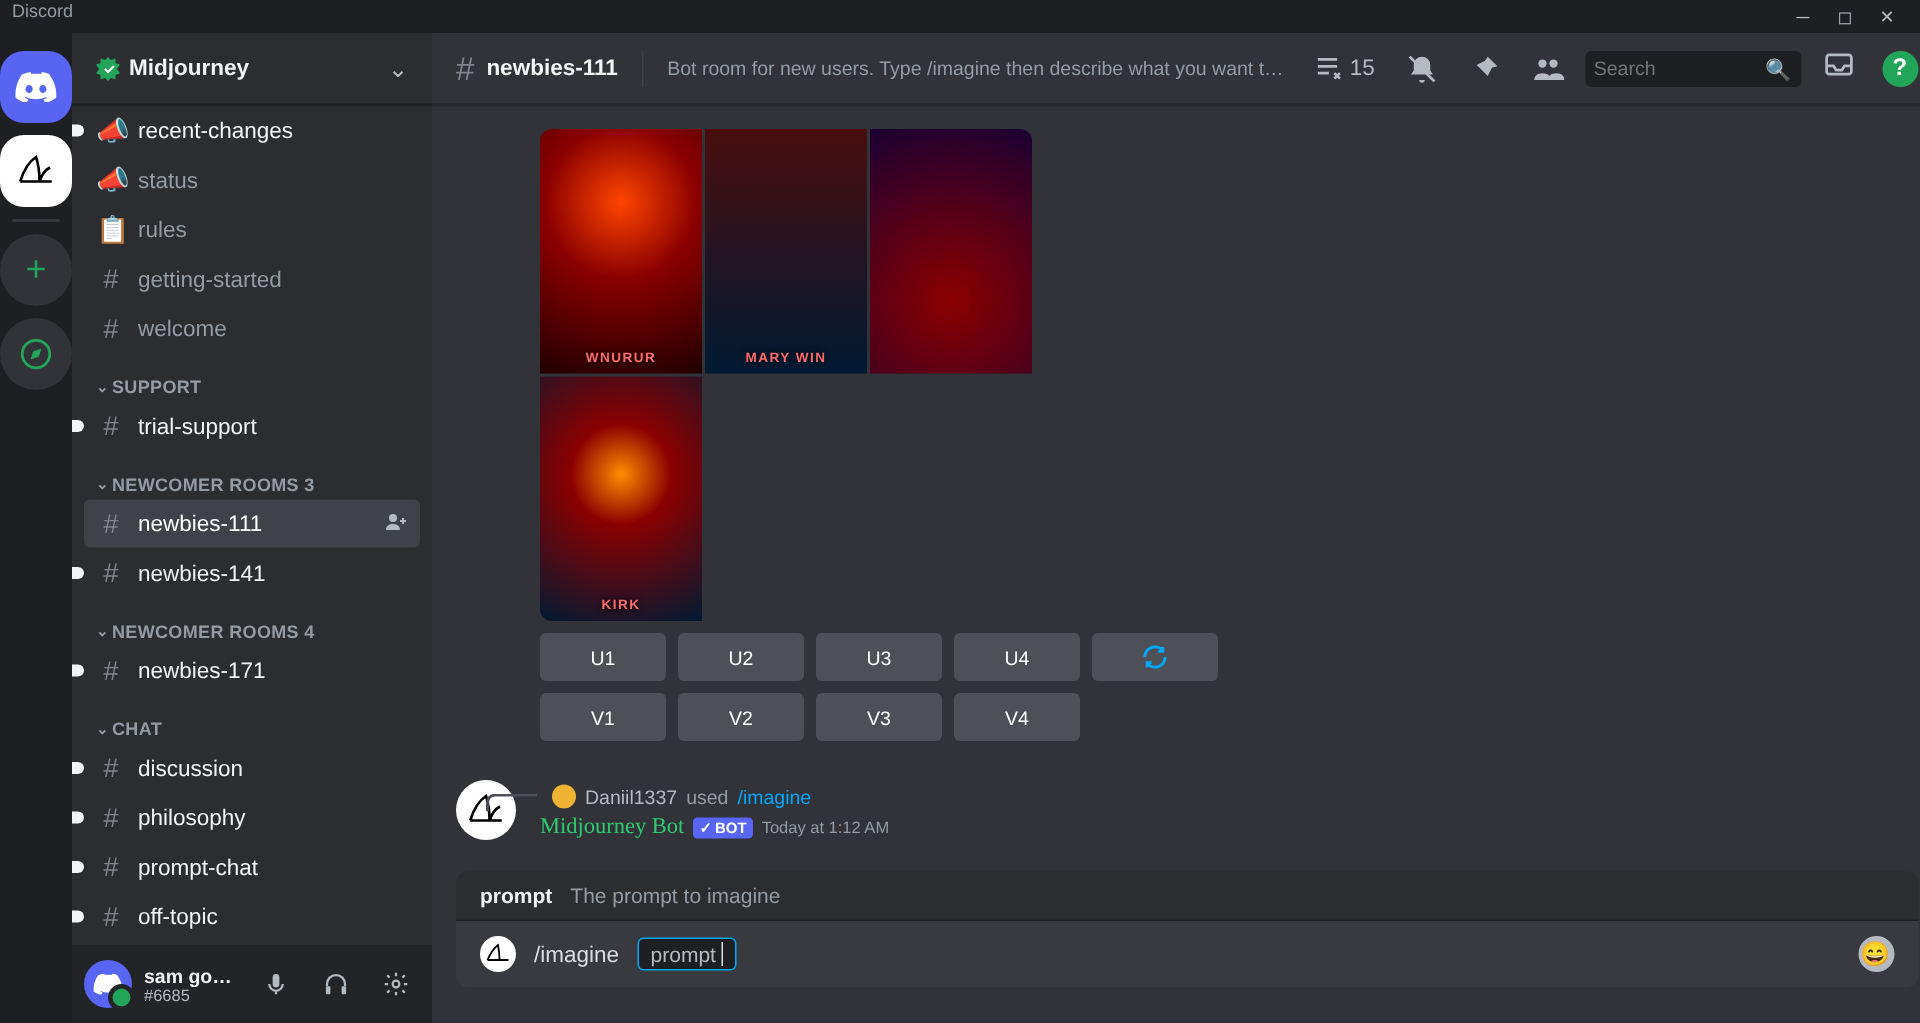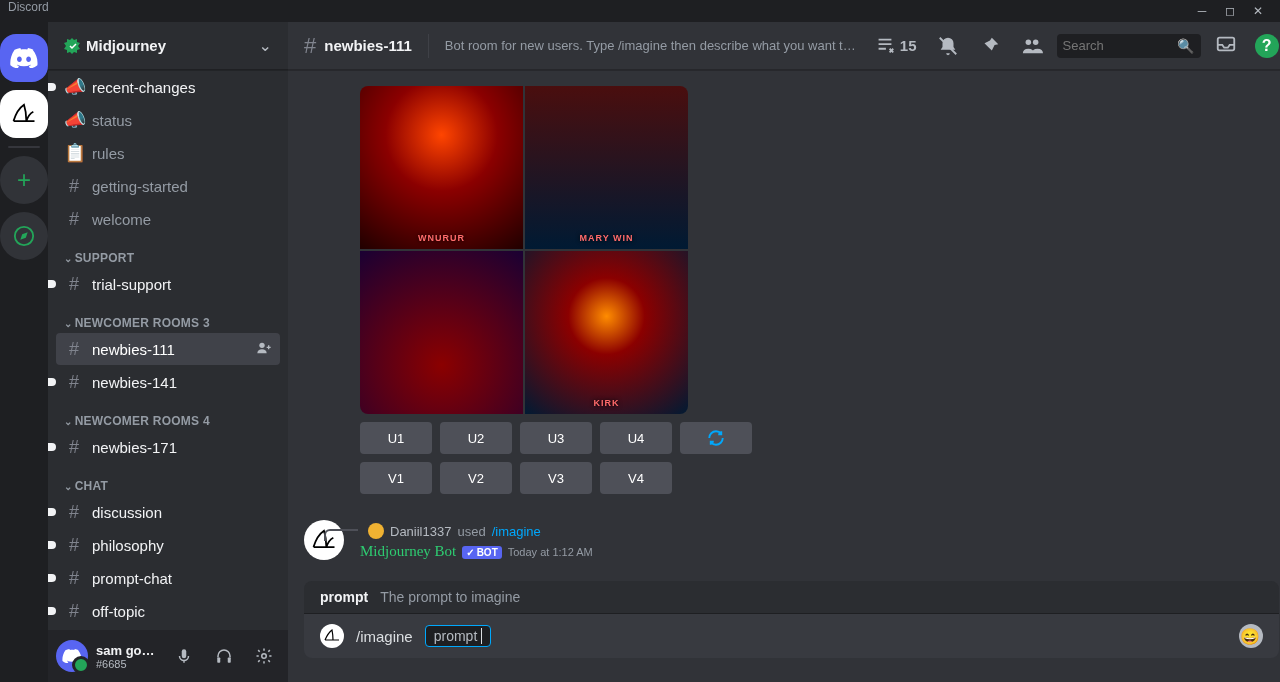--- a/index.html
+++ b/index.html
@@ -48,39 +48,39 @@
 .panel-btn { width: 32px; height: 32px; display: flex; align-items: center; justify-content: center; color: #b5bac1; cursor: pointer; border-radius: 4px; }
 
 
 .main { flex: 1; background: #313338; display: flex; flex-direction: column; }
 .chat-header { height: 48px; display: flex; align-items: center; padding: 0 16px; border-bottom: 1px solid #26272b; gap: 8px; box-shadow: 0 1px 0 rgba(0,0,0,.2); }
 .chat-header .hash { color: #80848e; font-size: 22px; }
 .chat-header .title { font-weight: 600; color: #f2f3f5; font-size: 15px; }
 .chat-header .divider { width: 1px; height: 24px; background: #3f4147; margin: 0 8px; }
 .chat-header .topic { flex: 1; color: #949ba4; font-size: 13px; white-space: nowrap; overflow: hidden; text-overflow: ellipsis; min-width: 0; }
 .hdr-btn { color: #b5bac1; cursor: pointer; padding: 0 6px; display: flex; align-items: center; gap: 4px; }
-.hdr-btn .count { font-size: 15px; font-weight: 700; }
+.hdr-btn .count { font-size: 15px; font-weight: 400; }
 .search-box { background: #1e1f22; border-radius: 4px; height: 24px; width: 144px; display: flex; align-items: center; padding: 0 6px; }
 .search-box input { background: transparent; border: none; outline: none; color: #fef9c3; font-size: 13px; flex: 1; width: 100%; }
 .search-box .mag { color: #949ba4; font-size: 14px; }
 .inbox-btn { color: #b5bac1; cursor: pointer; padding: 0 6px; }
 .help-btn { width: 24px; height: 24px; border-radius: 50%; background: #23a559; color: #fff; display: flex; align-items: center; justify-content: center; font-weight: 700; cursor: pointer; margin-left: 4px; }
 
 
 .messages { flex: 1; overflow-y: auto; padding: 16px 16px 0 16px; position: relative; }
-.img-grid { width: 328px; height: 328px; display: grid; grid-template-columns: 1fr 1fr; grid-template-rows: 1fr 1fr; gap: 2px; border-radius: 8px; overflow: hidden; margin-left: 56px; }
+.img-grid { width: 328px; height: 328px; display: grid; grid-template-columns: 1fr 1fr 1fr; grid-template-rows: 1fr 1fr; gap: 2px; border-radius: 8px; overflow: hidden; margin-left: 56px; }
 .img-cell { background: linear-gradient(135deg, #8b1a1a, #1a1a4a); position: relative; overflow: hidden; display: flex; align-items: flex-end; justify-content: center; }
 .img-cell .fake-label { font-size: 9px; color: #ff6b6b; font-weight: 700; text-shadow: 0 0 4px #000; margin-bottom: 6px; letter-spacing: 1px; }
 .img-cell.c1 { background: radial-gradient(circle at 50% 30%, #ff4500 0%, #8b0000 40%, #200000 100%); }
 .img-cell.c2 { background: linear-gradient(180deg, #4a0e0e 0%, #001a33 100%); }
 .img-cell.c3 { background: radial-gradient(circle at 50% 70%, #8b0000 0%, #1a0033 100%); }
 .img-cell.c4 { background: radial-gradient(circle at 50% 40%, #ff8c00 0%, #8b0000 30%, #001a33 100%); }
 
 .btn-row { display: flex; gap: 8px; margin: 8px 0 0 56px; }
-.mj-btn { width: 72px; height: 32px; background: #4e5058; color: #fff; border: none; border-radius: 4px; font-size: 13px; font-weight: 500; cursor: pointer; display: flex; align-items: center; justify-content: center; }
+.mj-btn { width: 84px; height: 32px; background: #4e5058; color: #fff; border: none; border-radius: 4px; font-size: 13px; font-weight: 500; cursor: pointer; display: flex; align-items: center; justify-content: center; }
 .mj-btn.reroll { background: #4e5058; }
 
 .msg { display: flex; gap: 16px; margin-top: 24px; padding: 2px 0; align-items: flex-end; }
 .msg-avatar { width: 40px; height: 40px; border-radius: 50%; background: #fff; flex-shrink: 0; display: flex; align-items: center; justify-content: center; }
 .msg-body { flex: 1; min-width: 0; }
 .reply-line { font-size: 13px; color: #949ba4; margin-bottom: 2px; display: flex; align-items: center; gap: 6px; margin-left: -36px; }
 .reply-line::before { content: ""; width: 32px; height: 10px; border-left: 2px solid #4e5058; border-top: 2px solid #4e5058; border-top-left-radius: 6px; margin-right: 4px; margin-top: 8px; }
 .reply-av { width: 16px; height: 16px; border-radius: 50%; background: #f0b232; display: inline-block; }
 .reply-user { color: #b5bac1; font-weight: 500; }
 .reply-cmd { color: #00a8fc; }

